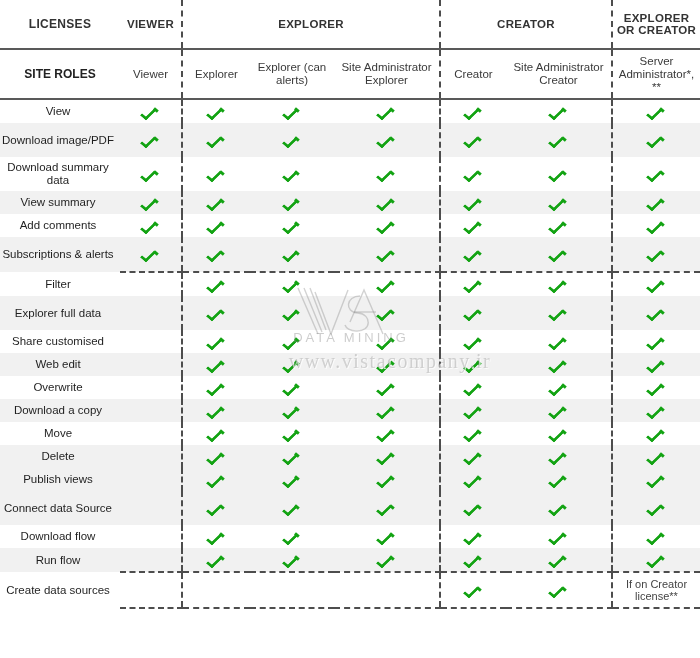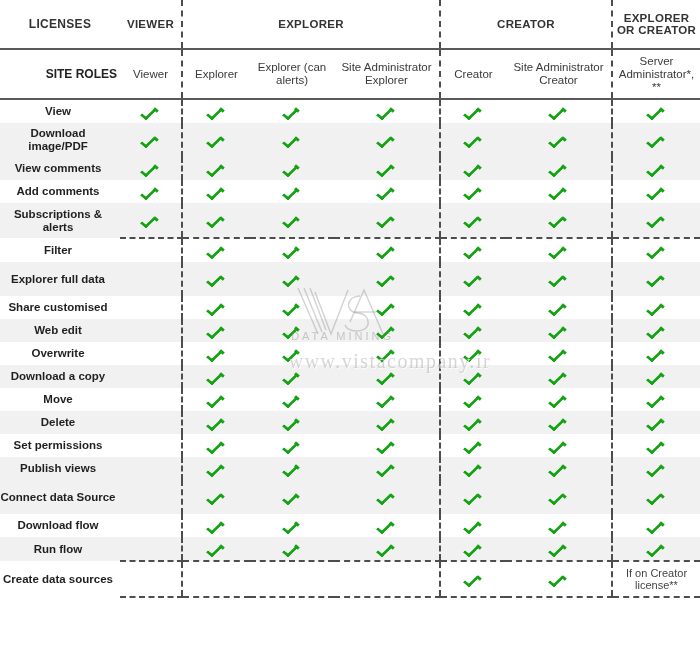--- a/index.html
+++ b/index.html
@@ -66,38 +66,37 @@
     line-height: 13px;
     font-weight: normal;
     background: #ffffff;
     border-top: 2px solid #595959;
     border-bottom: 2px solid #595959;
   }
   tr.roles-row th.siteroles-cell {
     font-weight: bold;
     font-size: 12px;
     color: #222222;
-    text-align: right;
   }
 
   
   tbody tr td {
     font-size: 11.5px;
     text-align: center;
     vertical-align: middle;
     padding: 2px 3px;
     line-height: 13px;
     color: #1f1f1f;
     background: #ffffff;
     height: 19px;
   }
   tbody tr.alt td { background: #f1f1f1; }
   tbody tr.tall td { height: 30px; }
 
-  td.role-label { padding-left: 0; padding-right: 4px; font-weight: bold; }
+  td.role-label { padding-left: 0; padding-right: 4px; }
 
   
   .vsep-left  { border-left: 2px dashed #4d4d4d; }
 
   
   tr.dash-below td.dash-seg { border-bottom: 2px dashed #4d4d4d; }
 
   
   .chk {
     display: inline-block;
@@ -161,25 +160,25 @@
     width: 360px;
     text-align: center;
     font-family: "Liberation Serif", serif;
     font-size: 20px;
     letter-spacing: 1.5px;
     color: rgba(120,120,120,0.30);
     text-shadow: 1px 1px 0 rgba(255,255,255,0.75);
   }
   #wm-sub {
     position: absolute;
-    left: 276px;
+    left: 292px;
     top: 330px;
     width: 118px;
-    text-align: right;
-    font-size: 11px;
+    text-align: center;
+    font-size: 13px;
     letter-spacing: 3px;
     color: rgba(130,130,130,0.40);
   }
 </style>
 </head>
 <body>
 
 <div id="matrix">
 
   <table class="perm">
@@ -228,22 +227,32 @@
         <tr class="alt tall">
           <td class="role-label">Download image/PDF</td>
           <td><span class="chk"></span></td>
           <td class="vsep-left"><span class="chk"></span></td>
           <td><span class="chk"></span></td>
           <td><span class="chk"></span></td>
           <td class="vsep-left"><span class="chk"></span></td>
           <td><span class="chk"></span></td>
           <td class="vsep-left"><span class="chk"></span></td>
         </tr>
+        <tr class="tall">
+          <td class="role-label">Download summary data</td>
+          <td><span class="chk"></span></td>
+          <td class="vsep-left"><span class="chk"></span></td>
+          <td><span class="chk"></span></td>
+          <td><span class="chk"></span></td>
+          <td class="vsep-left"><span class="chk"></span></td>
+          <td><span class="chk"></span></td>
+          <td class="vsep-left"><span class="chk"></span></td>
+        </tr>
         <tr class="alt">
-          <td class="role-label">View comments</td>
+          <td class="role-label">View summary</td>
           <td><span class="chk"></span></td>
           <td class="vsep-left"><span class="chk"></span></td>
           <td><span class="chk"></span></td>
           <td><span class="chk"></span></td>
           <td class="vsep-left"><span class="chk"></span></td>
           <td><span class="chk"></span></td>
           <td class="vsep-left"><span class="chk"></span></td>
         </tr>
         <tr>
           <td class="role-label">Add comments</td>
@@ -330,30 +339,20 @@
           <td></td>
           <td class="vsep-left"><span class="chk"></span></td>
           <td><span class="chk"></span></td>
           <td><span class="chk"></span></td>
           <td class="vsep-left"><span class="chk"></span></td>
           <td><span class="chk"></span></td>
           <td class="vsep-left"><span class="chk"></span></td>
         </tr>
         <tr class="alt">
           <td class="role-label">Delete</td>
-          <td></td>
-          <td class="vsep-left"><span class="chk"></span></td>
-          <td><span class="chk"></span></td>
-          <td><span class="chk"></span></td>
-          <td class="vsep-left"><span class="chk"></span></td>
-          <td><span class="chk"></span></td>
-          <td class="vsep-left"><span class="chk"></span></td>
-        </tr>
-        <tr>
-          <td class="role-label">Set permissions</td>
           <td></td>
           <td class="vsep-left"><span class="chk"></span></td>
           <td><span class="chk"></span></td>
           <td><span class="chk"></span></td>
           <td class="vsep-left"><span class="chk"></span></td>
           <td><span class="chk"></span></td>
           <td class="vsep-left"><span class="chk"></span></td>
         </tr>
         <tr class="alt">
           <td class="role-label">Publish views</td>

